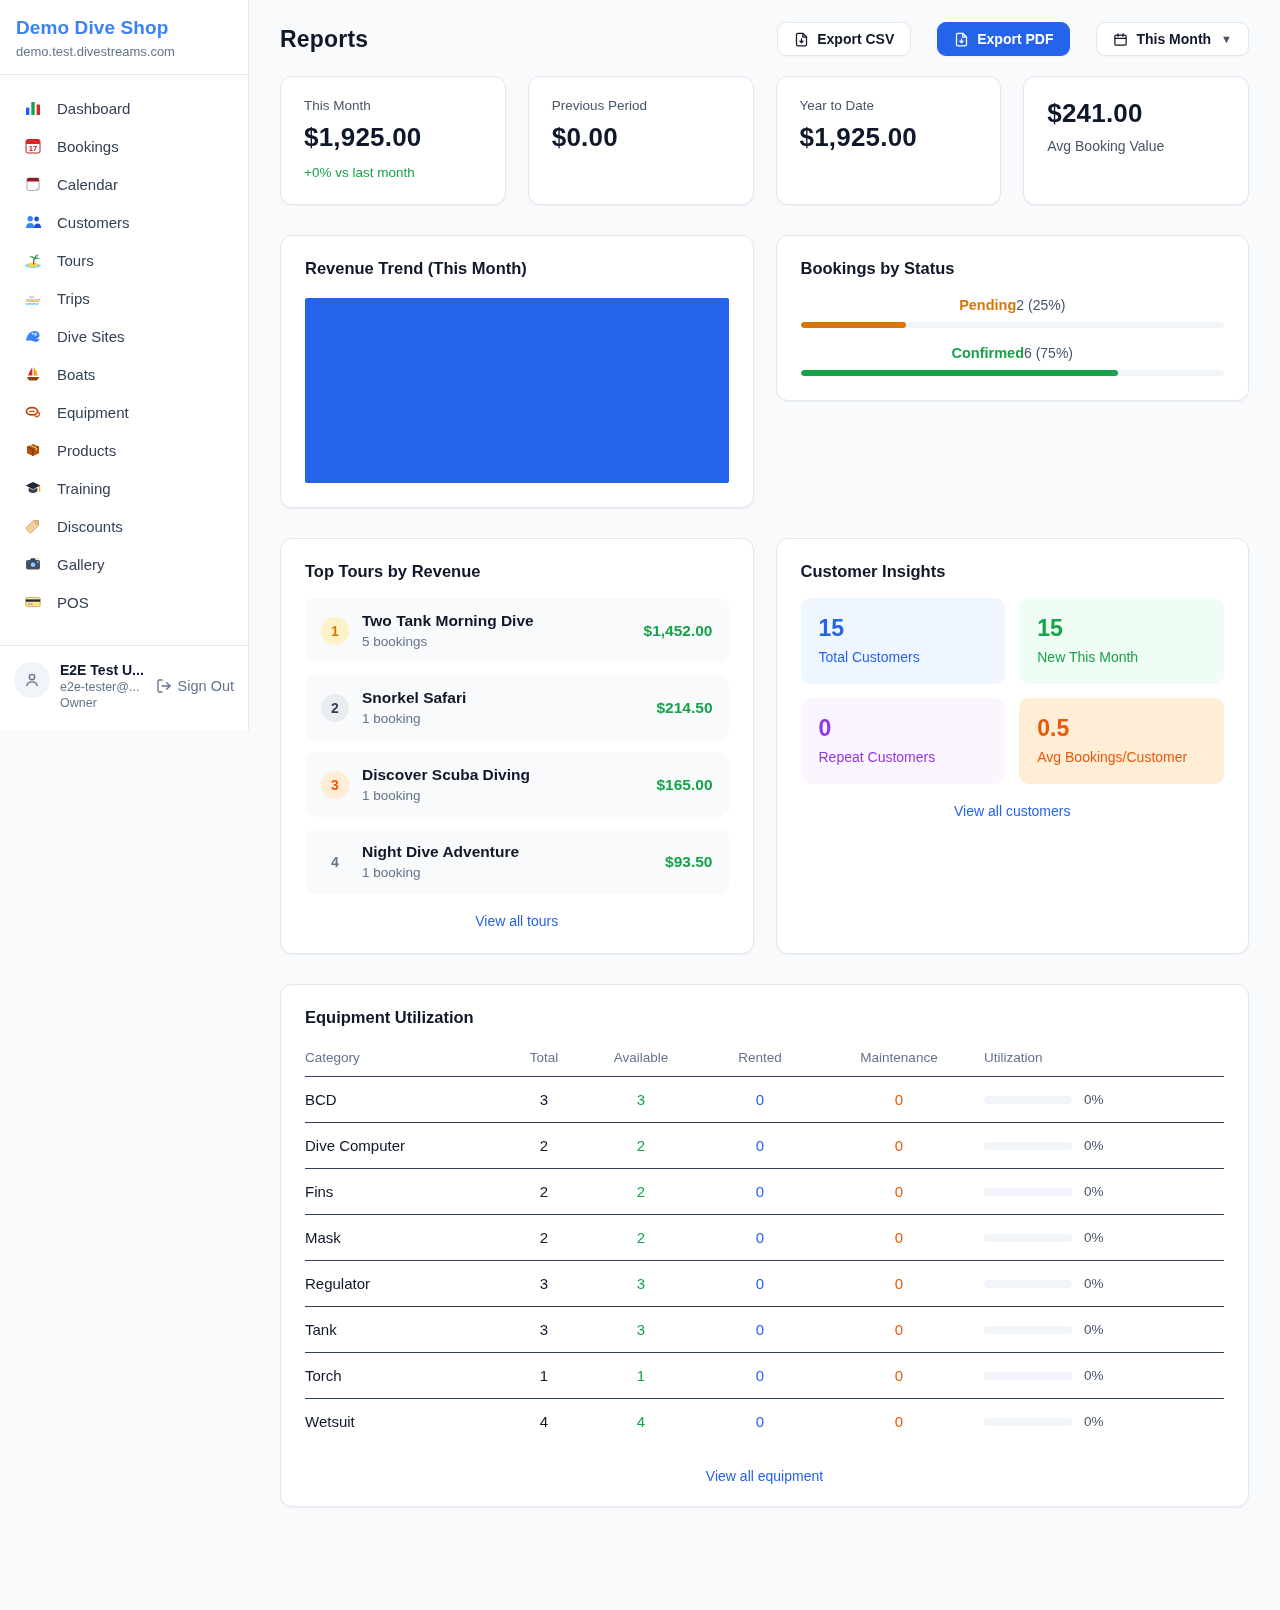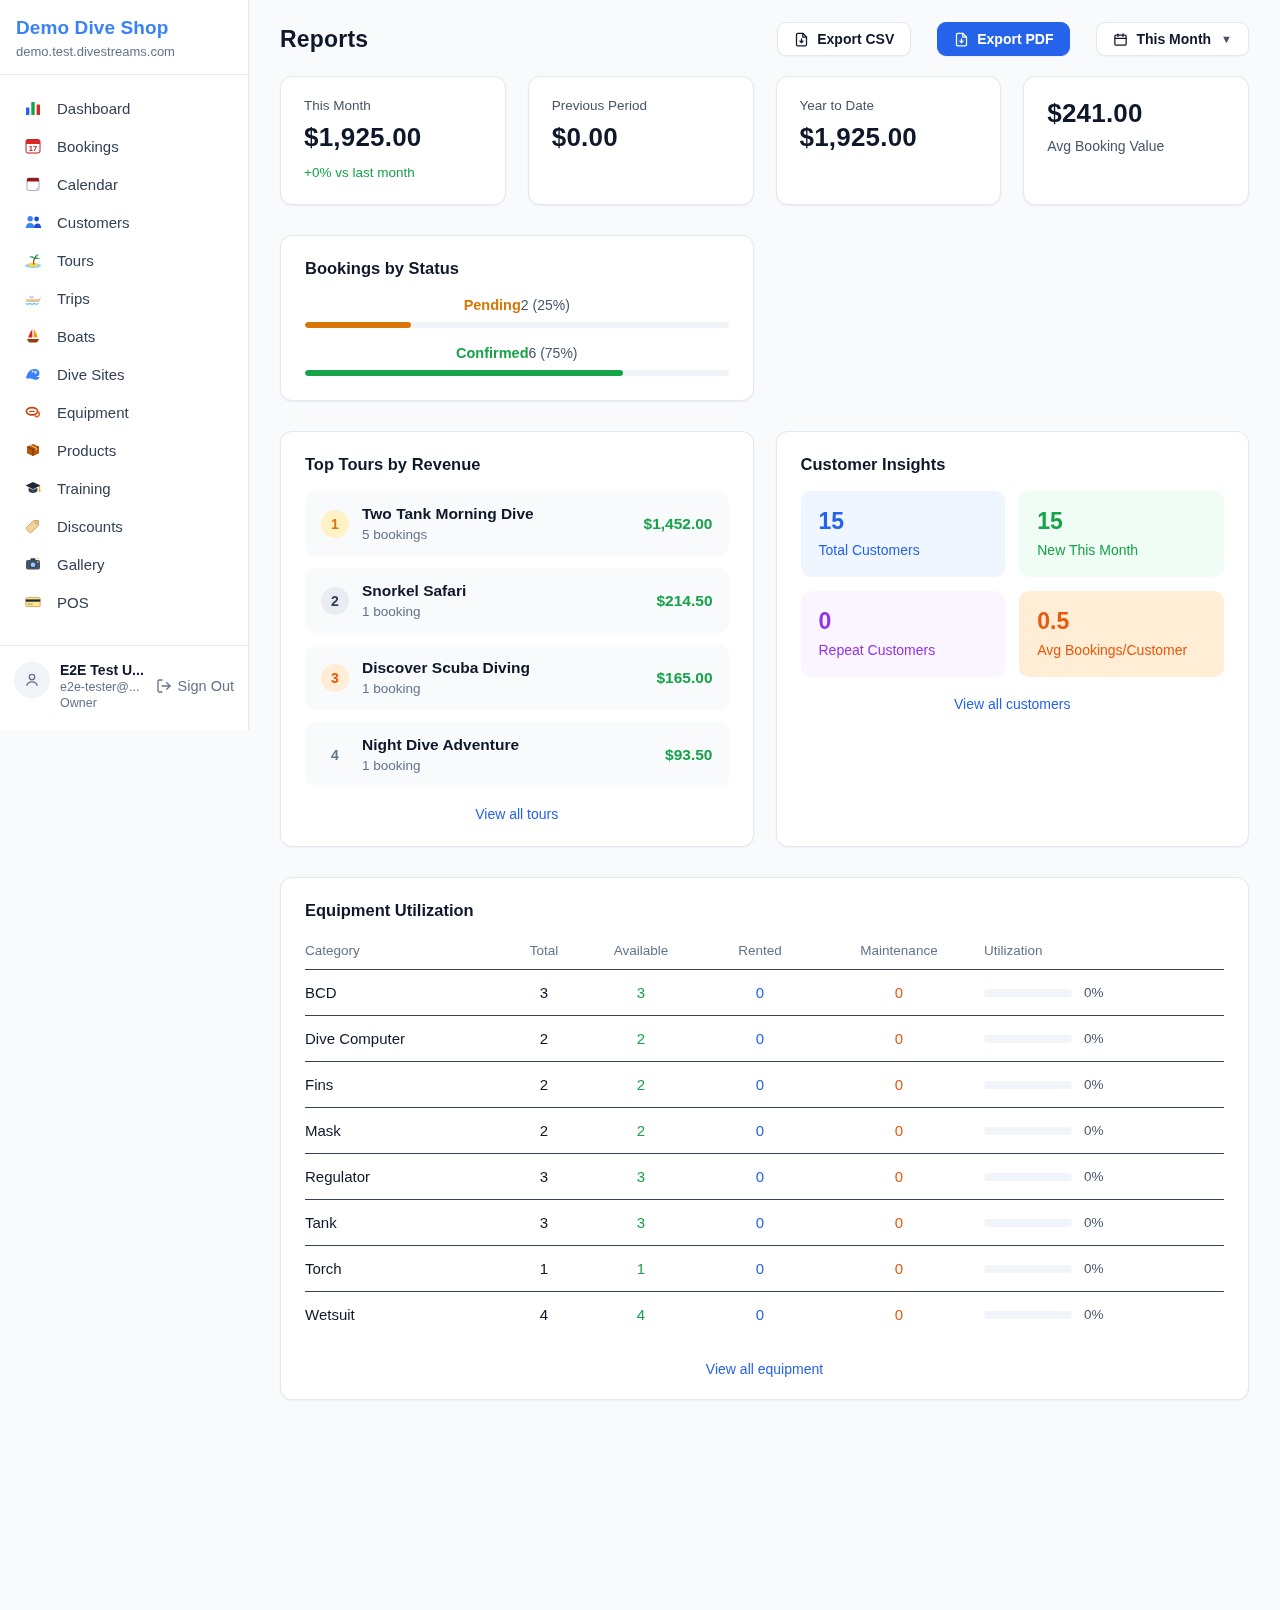--- a/index.html
+++ b/index.html
@@ -206,36 +206,36 @@
               <rect x="5.2" y="6.8" width="4.6" height="2.6" rx="1" fill="#cbd5e1"></rect>
               <path d="M1.5 10.2h12.6l2.9-2.1-1.2 3.3c-.4 1-1.3 1.7-2.4 1.7H4.2c-1.4 0-2.4-1.1-2.7-2.9z" fill="#e8c48f"></path>
               <path d="M1.8 14.6c1.4.8 2.8.8 4.2 0 1.4.8 2.8.8 4.2 0 1.4.8 2.8.8 4.2 0" stroke="#38bdf8" stroke-width="1.1" fill="none"></path>
             </svg>
           </span>
         <span>Trips</span>
       </div>
       <div class="nav-item">
         <span class="nav-icon">
             <svg viewBox="0 0 18 18" width="18" height="18">
+              <path d="M2 13.5C2.8 8 6 4 10.5 4c3 0 5 1.8 5 4.2 0 2-1.4 3.3-3.3 3.3.9.6 2 .8 3.4.4-.9 2.5-3.3 3.5-5.7 2.6-1.9-.7-3.4-1-7.9-1z" fill="#3b82f6"></path>
+              <circle cx="11.5" cy="7.2" r="1.5" fill="#bfdbfe"></circle>
+              <circle cx="8.6" cy="6.4" r="1" fill="#dbeafe"></circle>
+            </svg>
+          </span>
+        <span>Dive Sites</span>
+      </div>
+      <div class="nav-item">
+        <span class="nav-icon">
+            <svg viewBox="0 0 18 18" width="18" height="18">
               <path d="M8.3 2.6v8H4.1c1-3.3 2.6-6.1 4.2-8z" fill="#dc2626"></path>
               <path d="M9.7 2.2c2 2.1 3.4 5 3.9 8.4H9.7z" fill="#f59e0b"></path>
               <path d="M2.8 12h12.4l-1.7 2.7c-.3.5-.9.8-1.5.8H6c-.6 0-1.2-.3-1.5-.8z" fill="#92400e"></path>
             </svg>
           </span>
         <span>Boats</span>
-      </div>
-      <div class="nav-item">
-        <span class="nav-icon">
-            <svg viewBox="0 0 18 18" width="18" height="18">
-              <path d="M2 13.5C2.8 8 6 4 10.5 4c3 0 5 1.8 5 4.2 0 2-1.4 3.3-3.3 3.3.9.6 2 .8 3.4.4-.9 2.5-3.3 3.5-5.7 2.6-1.9-.7-3.4-1-7.9-1z" fill="#3b82f6"></path>
-              <circle cx="11.5" cy="7.2" r="1.5" fill="#bfdbfe"></circle>
-              <circle cx="8.6" cy="6.4" r="1" fill="#dbeafe"></circle>
-            </svg>
-          </span>
-        <span>Dive Sites</span>
       </div>
       <div class="nav-item">
         <span class="nav-icon">
             <svg viewBox="0 0 18 18" width="18" height="18">
               <ellipse cx="8" cy="8.2" rx="5.6" ry="3.6" fill="none" stroke="#c2410c" stroke-width="1.7"></ellipse>
               <path d="M5.3 8.4h5.4" stroke="#c2410c" stroke-width="1.2"></path>
               <path d="M13.4 8.8c2.1.4 2.8 2.6 1 4.2-1.1 1-2.8.8-3.4-.3" fill="none" stroke="#ea580c" stroke-width="1.5" stroke-linecap="round"></path>
             </svg>
           </span>
         <span>Equipment</span>
@@ -367,20 +367,24 @@
       <div class="stat-label">Year to Date</div>
       <div class="stat-value">$1,925.00</div>
     </div>
     <div class="card stat-card reversed">
       <div class="stat-value">$241.00</div>
       <div class="stat-label">Avg Booking Value</div>
     </div>
   </div>
 
   <div class="two-col top-align">
+    <div class="card card-pad">
+      <div class="card-title">Revenue Trend (This Month)</div>
+      <div class="chart-block" style="background:#2563eb;"></div>
+    </div>
 
     <div class="card card-pad">
       <div class="card-title">Bookings by Status</div>
       <div class="status-rows">
         <div class="status-row">
           <div class="status-line">
             <span class="status-name pending">Pending</span>
             <span class="status-count">2 (25%)</span>
           </div>
           <div class="track">

